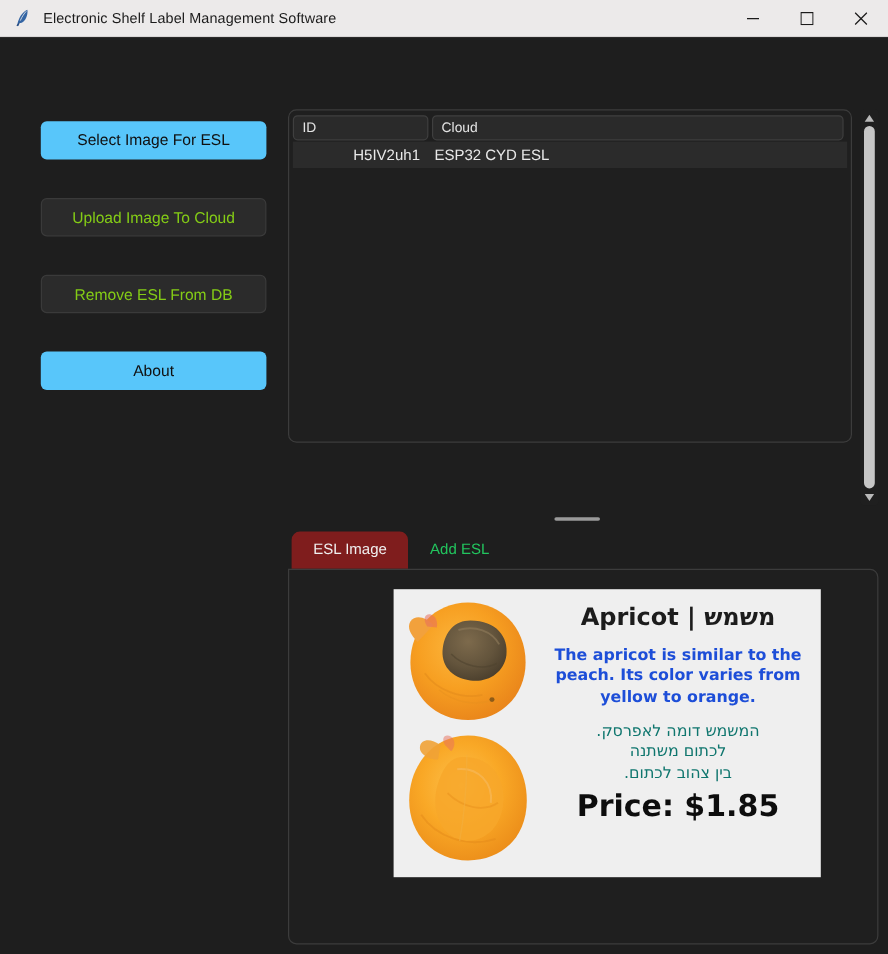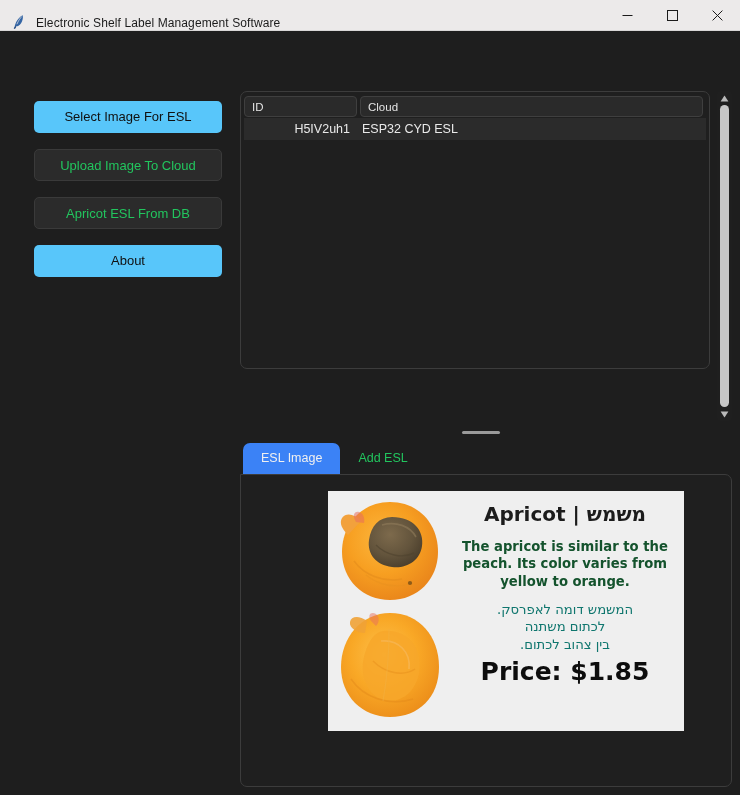--- a/index.html
+++ b/index.html
@@ -13,21 +13,21 @@
     overflow: hidden;
     font-family: "Liberation Sans", sans-serif;
     -webkit-font-smoothing: antialiased;
   }
 
   
   .titlebar {
     height: 30px;
     background: #eceaea;
     display: flex;
-    align-items: flex-end;
+    align-items: center;
     position: relative;
     border-bottom: 1px solid #d8d6d6;
   }
   .tb-icon {
     width: 16px;
     height: 16px;
     margin-left: 11px;
     margin-right: 9px;
     flex: 0 0 auto;
     display: block;
@@ -71,32 +71,32 @@
   .btn {
     display: block;
     width: 188px;
     height: 32px;
     line-height: 32px;
     text-align: center;
     border: none;
     border-radius: 5px;
     font-family: "Liberation Sans", sans-serif;
     font-size: 13px;
-    margin-bottom: 16px;
+    margin-bottom: 32px;
     cursor: pointer;
     padding: 0;
     box-sizing: border-box;
   }
   .btn.accent {
     background: #58c6fa;
     color: #101010;
   }
   .btn.neutral {
     background: #2b2b2b;
-    color: #22c55e;
+    color: #84cc16;
     border: 1px solid #3a3a3a;
   }
 
   
   .right {
     position: absolute;
     left: 240px;
     top: 60px;
     width: 492px;
     height: 696px;
@@ -241,21 +241,21 @@
     padding: 0 18px;
     font-size: 12.5px;
     color: #22c55e;
     background: transparent;
     border-top-left-radius: 7px;
     border-top-right-radius: 7px;
     cursor: pointer;
     white-space: nowrap;
   }
   .tab.active {
-    background: #3b82f6;
+    background: #7f1d1d;
     color: #f0f0f0;
     margin-top: 25px;
   }
   .tab-content {
     position: absolute;
     left: 0;
     top: 31px;
     width: 492px;
     height: 313px;
     background: #1f1f1f;
@@ -304,21 +304,21 @@
     color: #1c1c1c;
     text-align: center;
     line-height: 1.15;
     white-space: nowrap;
     margin-top: 4px;
   }
   .esl-desc-en {
     font-family: "DejaVu Sans", sans-serif;
     font-size: 13.2px;
     font-weight: bold;
-    color: #14532d;
+    color: #1d4ed8;
     text-align: center;
     line-height: 1.32;
     margin-top: 12px;
   }
   .esl-desc-he {
     font-family: "DejaVu Sans", sans-serif;
     font-size: 13.2px;
     color: #0f766e;
     text-align: center;
     line-height: 1.3;
@@ -363,21 +363,21 @@
       </svg>
     </div>
   </div>
 </div>
 
 <div class="app">
 
   <div class="sidebar">
     <button class="btn accent">Select Image For ESL</button>
     <button class="btn neutral">Upload Image To Cloud</button>
-    <button class="btn neutral">Apricot ESL From DB</button>
+    <button class="btn neutral">Remove ESL From DB</button>
     <button class="btn accent">About</button>
   </div>
 
   <div class="right">
 
     <div class="tree-pane">
       <div class="tree-frame">
         <div class="tree-head">
           <div class="tree-th col-id">ID</div>
           <div class="tree-th col-label">Cloud</div>

